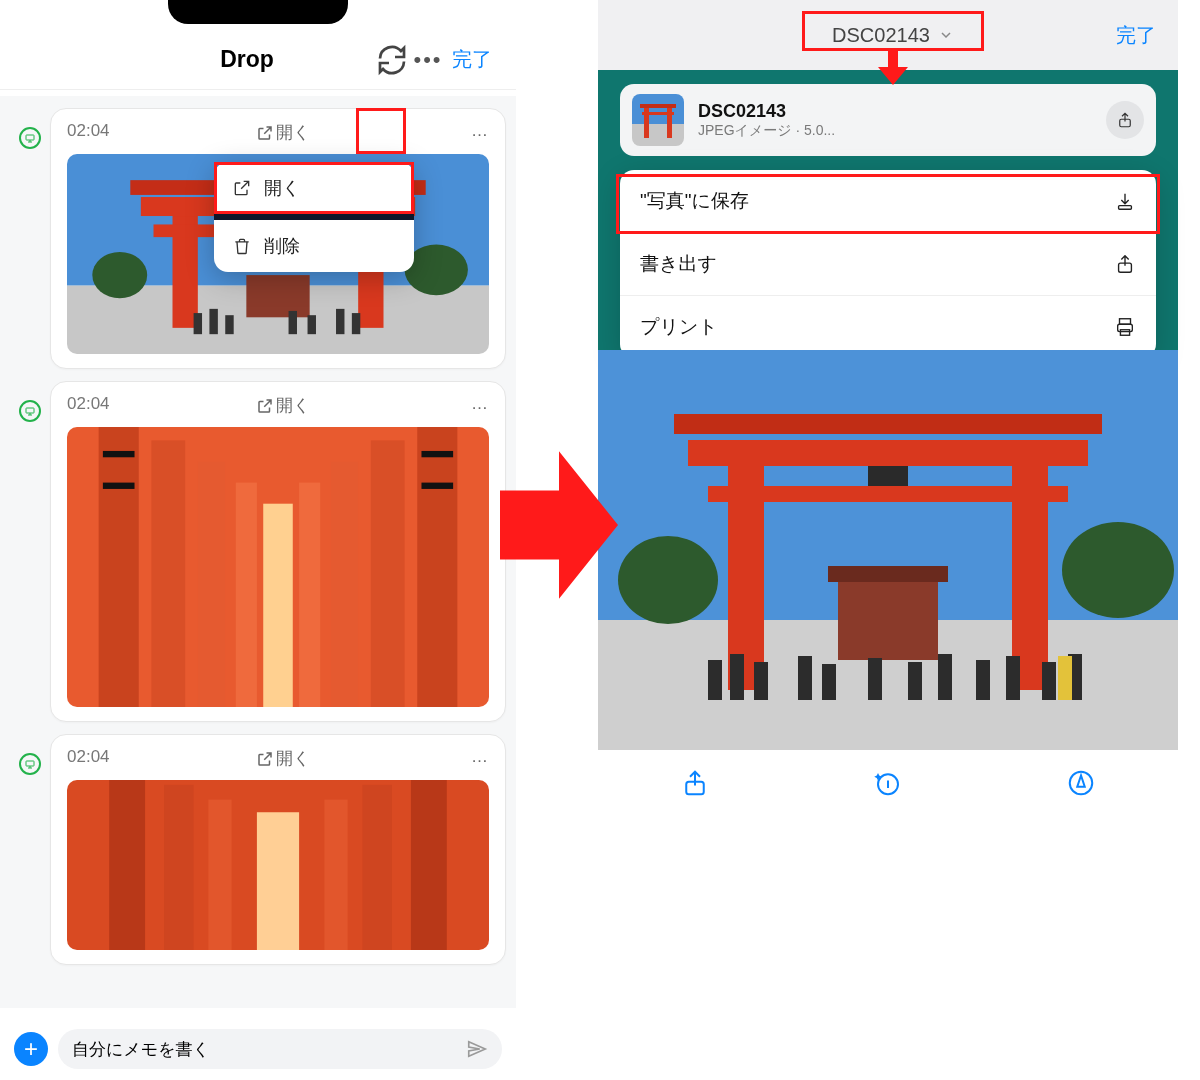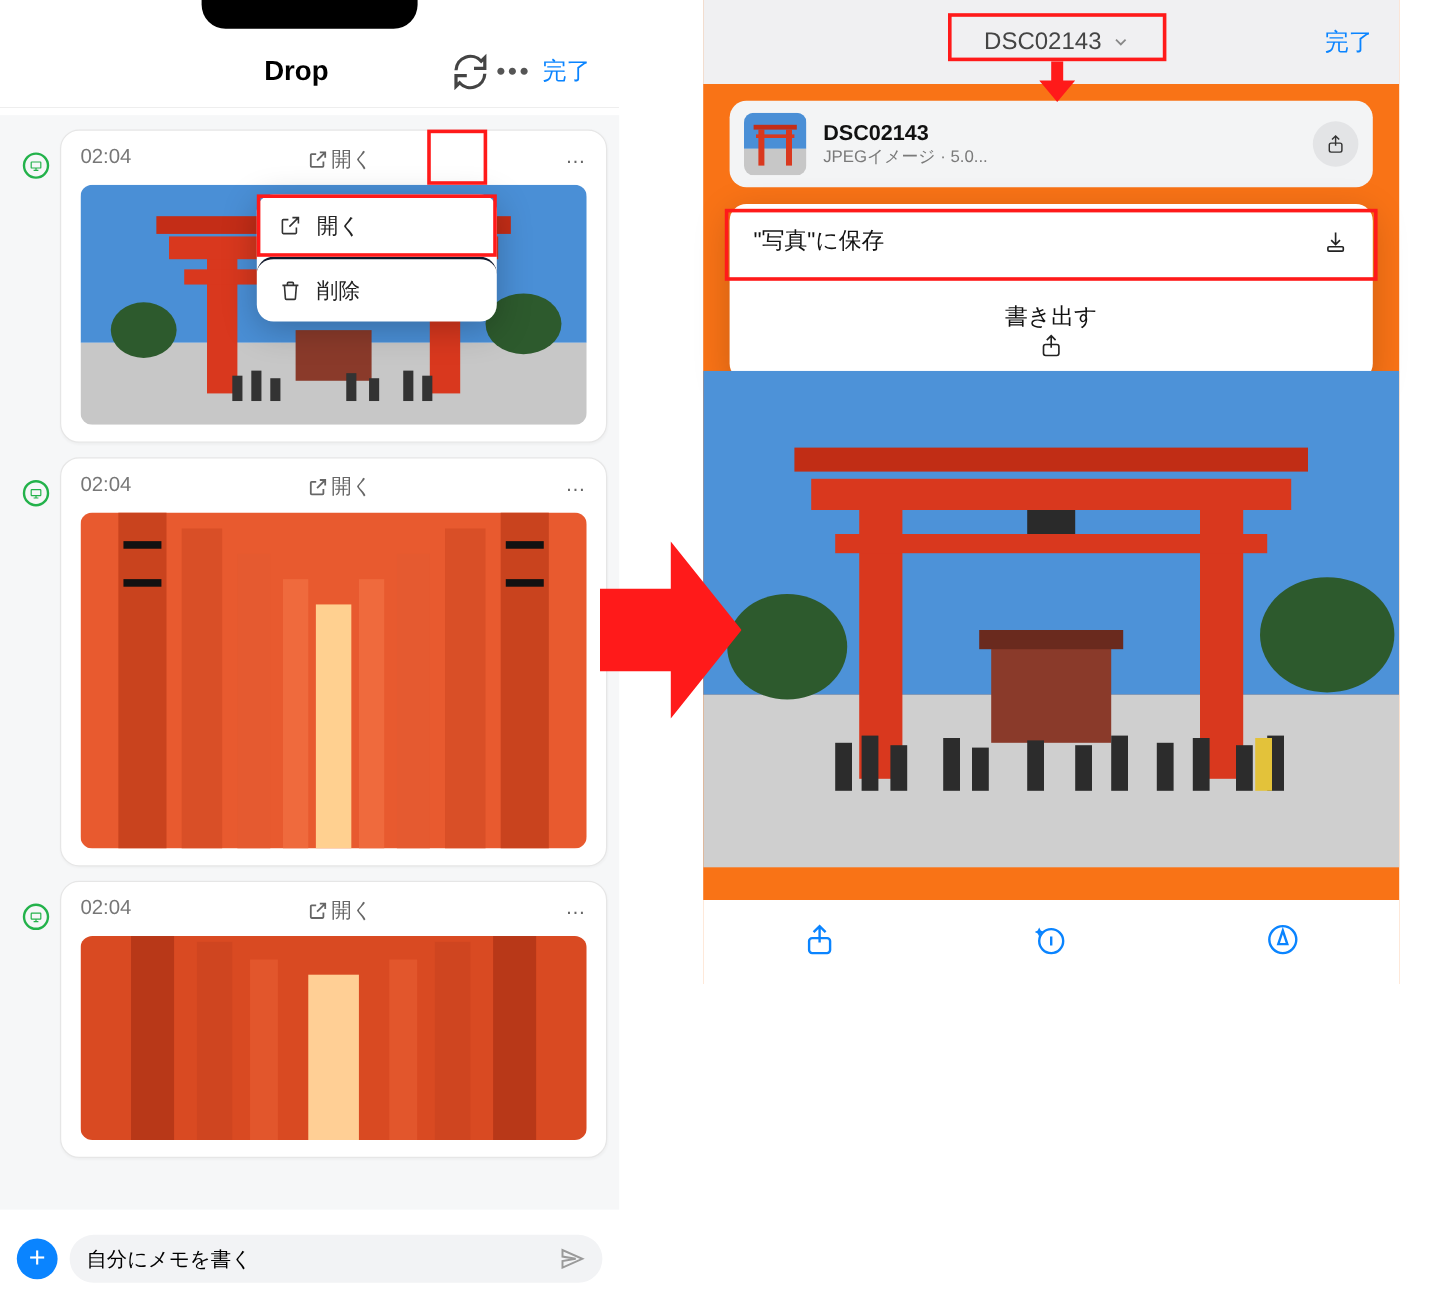--- a/index.html
+++ b/index.html
@@ -22,51 +22,51 @@
   .item .row-top { display: flex; justify-content: space-between; color: #666; font-size: 17px; margin-bottom: 10px; }
   .item .row-top .time { color: #777; }
   .item .row-top .open { display: flex; align-items: center; gap: 2px; }
   .item .row-top .open .ico { width: 18px; height: 18px; }
   .item .row-top .more { color: #666; padding-left: 14px; letter-spacing: 1px; }
   .item .photo { width: 100%; height: 200px; border-radius: 10px; overflow: hidden; }
 
   
   .ctx-menu { position: absolute; z-index: 20; width: 200px; background: #fff; border-radius: 14px; box-shadow: 0 6px 28px rgba(0,0,0,.25); overflow: hidden; }
   .ctx-menu .mi { display: flex; align-items: center; gap: 12px; padding: 14px 18px; font-size: 18px; color: #222; }
-  .ctx-menu .mi + .mi { border-top: 2px solid #0f172a; border-radius: 14px; }
+  .ctx-menu .mi + .mi { border-top: 6px solid #0f172a; }
   .ctx-menu .mi svg { width: 20px; height: 20px; stroke: #333; fill: none; stroke-width: 1.6; }
 
   
   .hl { position: absolute; border: 3px solid #ff1a1a; z-index: 25; }
 
   
   .compose { position: absolute; left: 0; right: 0; bottom: 0; height: 62px; background: #fff; display: flex; align-items: center; padding: 0 14px; gap: 10px; }
   .compose .plus { width: 34px; height: 34px; background: #0a84ff; border-radius: 50%; color: #fff; display: flex; align-items: center; justify-content: center; font-size: 24px; }
   .compose .input { flex: 1; height: 40px; background: #f2f3f5; border-radius: 20px; display: flex; align-items: center; justify-content: space-between; padding: 0 14px; color: #000000; font-size: 17px; }
   .compose .send { width: 22px; height: 22px; }
 
   
   .big-arrow { position: absolute; left: 500px; top: 440px; width: 118px; height: 170px; z-index: 30; }
 
   
-  .right-phone { position: absolute; left: 586px; top: 0; width: 580px; height: 820px; background: #f97316; }
+  .right-phone { position: absolute; left: 598px; top: 0; width: 580px; height: 820px; background: #0f766e; }
   .right-header { height: 70px; background: #f0f0f2; display: flex; align-items: center; justify-content: space-between; padding: 0 22px; }
   .right-header .titlewrap { display: flex; align-items: center; gap: 8px; color: #444; font-size: 20px; }
   .right-header .done { color: #0a84ff; font-size: 20px; }
 
   .file-card { margin: 14px 22px 0; background: #f3f4f5; border-radius: 14px; padding: 10px 12px; display: flex; align-items: center; gap: 14px; }
   .file-card .thumb { width: 52px; height: 52px; border-radius: 8px; }
   .file-card .meta { flex: 1; }
   .file-card .meta .name { font-size: 18px; font-weight: 600; color: #111; }
   .file-card .meta .info { font-size: 14px; color: #7a7a7a; }
   .file-card .sharebtn { width: 38px; height: 38px; background: #e3e4e6; border-radius: 50%; display: flex; align-items: center; justify-content: center; }
 
   .action-list { margin: 14px 22px 0; background: #fff; border-radius: 14px; overflow: hidden; box-shadow: 0 8px 30px rgba(0,0,0,.18); }
   .action-list .ai { display: flex; align-items: center; justify-content: space-between; padding: 18px 20px; font-size: 19px; color: #111; }
-  .action-list .ai + .ai { border-top: 1px solid #eee; flex-direction: column; }
+  .action-list .ai + .ai { border-top: 1px solid #eee; }
   .action-list .ai svg { width: 22px; height: 22px; stroke: #222; fill: none; stroke-width: 1.5; }
 
   .big-photo { margin-top: -8px; height: 414px; }
 
   .right-toolbar { position: absolute; left: 0; right: 0; bottom: 0; height: 70px; background: #fff; display: flex; align-items: center; justify-content: space-around; }
   .right-toolbar .tb svg { width: 30px; height: 30px; stroke: #0a84ff; fill: none; stroke-width: 1.6; }
 
   
   .hr { position: absolute; border: 3px solid #ff1a1a; z-index: 25; }
 
@@ -304,20 +304,28 @@
         <svg viewBox="0 0 24 24">
             <path d="M12 4v11M8 11l4 4 4-4"></path>
             <rect x="5" y="17" width="14" height="4" rx="1"></rect>
           </svg>
       </div>
       <div class="ai">
         <span>書き出す</span>
         <svg viewBox="0 0 24 24">
             <path d="M12 3v11M8 7l4-4 4 4"></path>
             <rect x="5" y="11" width="14" height="10" rx="2"></rect>
+          </svg>
+      </div>
+      <div class="ai">
+        <span>プリント</span>
+        <svg viewBox="0 0 24 24">
+            <rect x="6" y="3" width="12" height="6"></rect>
+            <rect x="4" y="9" width="16" height="8" rx="2"></rect>
+            <rect x="7" y="15" width="10" height="6"></rect>
           </svg>
       </div>
     </div>
 
     <div class="hr" style="left:18px; top:174px; width:544px; height:60px;"></div>
 
     <div class="big-photo">
       <svg viewBox="0 0 580 414" preserveAspectRatio="xMidYMid slice" width="100%" height="100%">
         <rect width="580" height="270" fill="#4d92d8"></rect>
         <rect y="270" width="580" height="144" fill="#cfcfcf"></rect>

